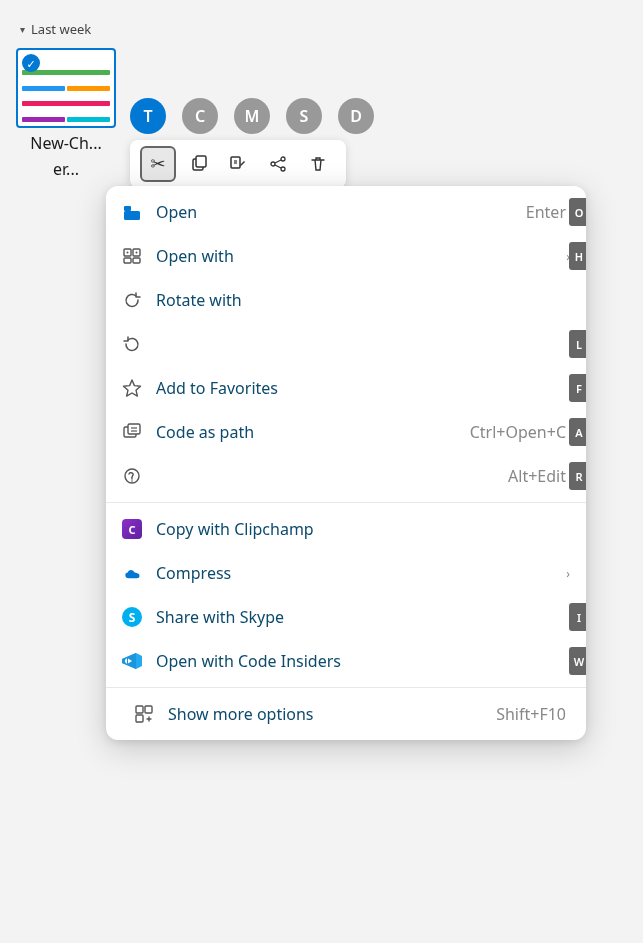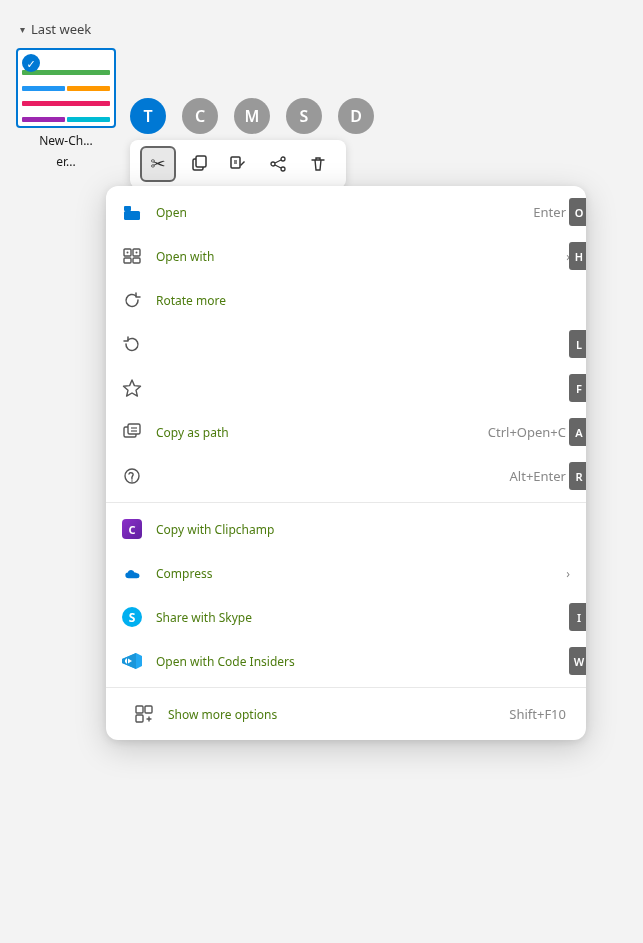--- a/index.html
+++ b/index.html
@@ -83,21 +83,21 @@
       gap: 2px;
       padding: 20px 4px 4px 4px;
     }
 
     .thumb-bar {
       height: 8px;
       border-radius: 1px;
     }
 
     .file-label {
-      font-size: 12px;
+      font-size: 16px;
       color: #1a1a1a;
       text-align: center;
       max-width: 100px;
       overflow: hidden;
       text-overflow: ellipsis;
       white-space: nowrap;
     }
 
     
     .toolbar-row {
@@ -192,26 +192,26 @@
       height: 20px;
       display: flex;
       align-items: center;
       justify-content: center;
       flex-shrink: 0;
       font-size: 17px;
     }
 
     .menu-text {
       flex: 1;
-      font-size: 12px;
-      color: #4d7c0f;
+      font-size: 16px;
+      color: #0c4a6e;
     }
 
     .menu-shortcut {
-      font-size: 13px;
+      font-size: 16px;
       color: #888;
       margin-left: auto;
       padding-right: 4px;
     }
 
     .menu-arrow {
       font-size: 12px;
       color: #888;
       margin-left: 4px;
     }
@@ -339,66 +339,67 @@
     </div>
 
 
     <div class="menu-item">
       <div class="menu-icon">
         <svg width="20" height="20" viewBox="0 0 20 20" fill="none">
           <path d="M14 6 A6 6 0 1 0 16 10" stroke="#555" stroke-width="1.5" fill="none" stroke-linecap="round"></path>
           <polyline points="14,3 14,7 18,7" stroke="#555" stroke-width="1.5" fill="none" stroke-linecap="round" stroke-linejoin="round"></polyline>
         </svg>
       </div>
-      <span class="menu-text">Rotate more</span>
+      <span class="menu-text">Rotate with</span>
     </div>
 
     <div class="menu-item">
       <div class="menu-icon">
         <svg width="20" height="20" viewBox="0 0 20 20" fill="none">
           <path d="M6 6 A6 6 0 1 1 4 10" stroke="#555" stroke-width="1.5" fill="none" stroke-linecap="round"></path>
           <polyline points="6,3 6,7 2,7" stroke="#555" stroke-width="1.5" fill="none" stroke-linecap="round" stroke-linejoin="round"></polyline>
         </svg>
       </div>
       <span class="kbd-badge">L</span>
     </div>
 
     <div class="menu-item">
       <div class="menu-icon">
         <svg width="20" height="20" viewBox="0 0 20 20" fill="none">
           <path d="M10 2 L12.4 7.6 L18.5 8.2 L14 12.2 L15.4 18.1 L10 15 L4.6 18.1 L6 12.2 L1.5 8.2 L7.6 7.6 Z" stroke="#555" stroke-width="1.4" fill="none" stroke-linejoin="round"></path>
         </svg>
       </div>
+      <span class="menu-text">Add to Favorites</span>
       <span class="kbd-badge">F</span>
     </div>
 
 
     <div class="menu-item">
       <div class="menu-icon">
         <svg width="20" height="20" viewBox="0 0 20 20" fill="none">
           <rect x="2" y="5" width="12" height="10" rx="1.5" stroke="#555" stroke-width="1.4" fill="none"></rect>
           <rect x="6" y="2" width="12" height="10" rx="1.5" stroke="#555" stroke-width="1.4" fill="white"></rect>
           <line x1="9" y1="6" x2="15" y2="6" stroke="#555" stroke-width="1.2"></line>
           <line x1="9" y1="9" x2="15" y2="9" stroke="#555" stroke-width="1.2"></line>
         </svg>
       </div>
-      <span class="menu-text">Copy as path</span>
+      <span class="menu-text">Code as path</span>
       <span class="menu-shortcut">Ctrl+Open+C</span>
       <span class="kbd-badge">A</span>
     </div>
 
     <div class="menu-item">
       <div class="menu-icon">
         <svg width="20" height="20" viewBox="0 0 20 20" fill="none">
           <circle cx="10" cy="10" r="7" stroke="#555" stroke-width="1.4" fill="none"></circle>
           <path d="M7 8 Q8 6 10 7 Q12 8 10.5 10 Q9.5 11.5 10 13" stroke="#555" stroke-width="1.4" stroke-linecap="round" fill="none"></path>
           <circle cx="10" cy="15" r="0.8" fill="#555"></circle>
         </svg>
       </div>
-      <span class="menu-shortcut">Alt+Enter</span>
+      <span class="menu-shortcut">Alt+Edit</span>
       <span class="kbd-badge">R</span>
     </div>
   </div>
 
   <div class="menu-section">
 
     <div class="menu-item">
       <div class="menu-icon">
         <div class="icon-clipchamp">C</div>
       </div>

